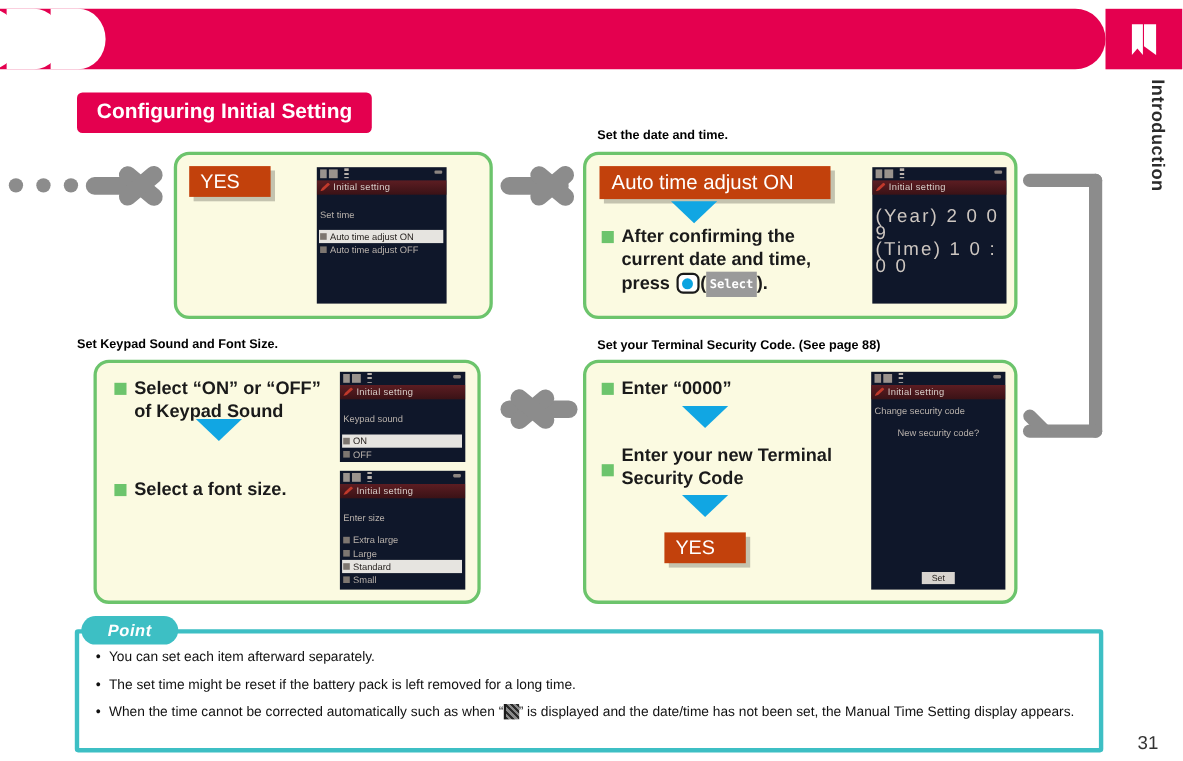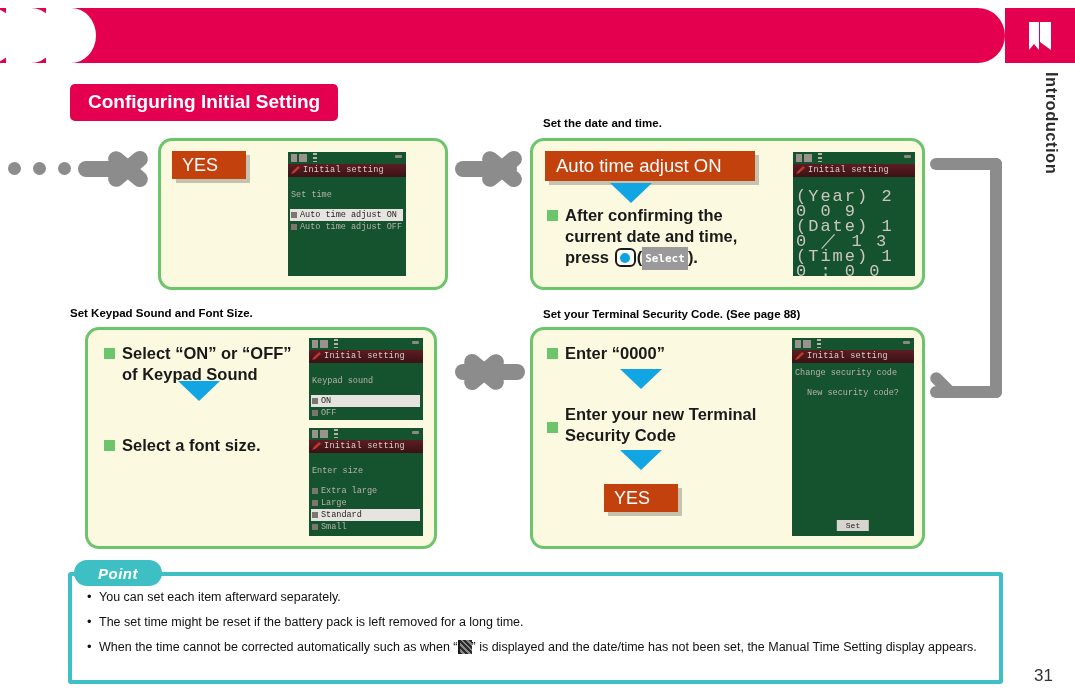--- a/index.html
+++ b/index.html
@@ -142,22 +142,22 @@
     border-top: 20px solid #11a6e3;
   }
   .tri-b { left: 610px; top: 183px; }
   .tri-c { left: 178px; top: 381px; }
   .tri-d1 { left: 620px; top: 369px; }
   .tri-d2 { left: 620px; top: 450px; }
 
   
   .screen {
     position: absolute;
-    background: #14532d;
-    font-family: Liberation Mono, monospace;
+    background: #0f172a;
+    font-family: Liberation Sans, sans-serif;
     color: #cfc9c4;
     overflow: hidden;
   }
   .sc-a { left: 288px; top: 152px; width: 118px; height: 124px; }
   .sc-b { left: 793px; top: 152px; width: 122px; height: 124px; }
   .sc-c { left: 309px; top: 338px; width: 114px; height: 82px; }
   .sc-e { left: 309px; top: 428px; width: 114px; height: 108px; }
   .sc-d { left: 792px; top: 338px; width: 122px; height: 198px; }
 
   .sc-statusbar {
@@ -314,21 +314,20 @@
 
 <div class="screen sc-b">
   <div class="sc-statusbar">
     <span class="sc-status-ico"></span><span class="sc-status-ico b2"></span><span class="sc-status-dots"></span>
     <span class="sc-status-right"></span>
   </div>
   <div class="sc-title">Initial setting</div>
   <div class="sc-body">
     <div class="sc-spacer"></div>
     <div class="sc-bigline">(Year) 2 0 0 9</div>
-    <div class="sc-bigline">(Date) 1 0 ／ 1 3</div>
     <div class="sc-bigline">(Time) 1 0 : 0 0</div>
   </div>
 </div>
 
 <div class="panel panel-c"></div>
 
 <div class="bullet-row br-c1">
   <span class="bullet-sq"></span>
   <span class="bullet-text">Select “ON” or “OFF” of Keypad Sound</span>
 </div>

